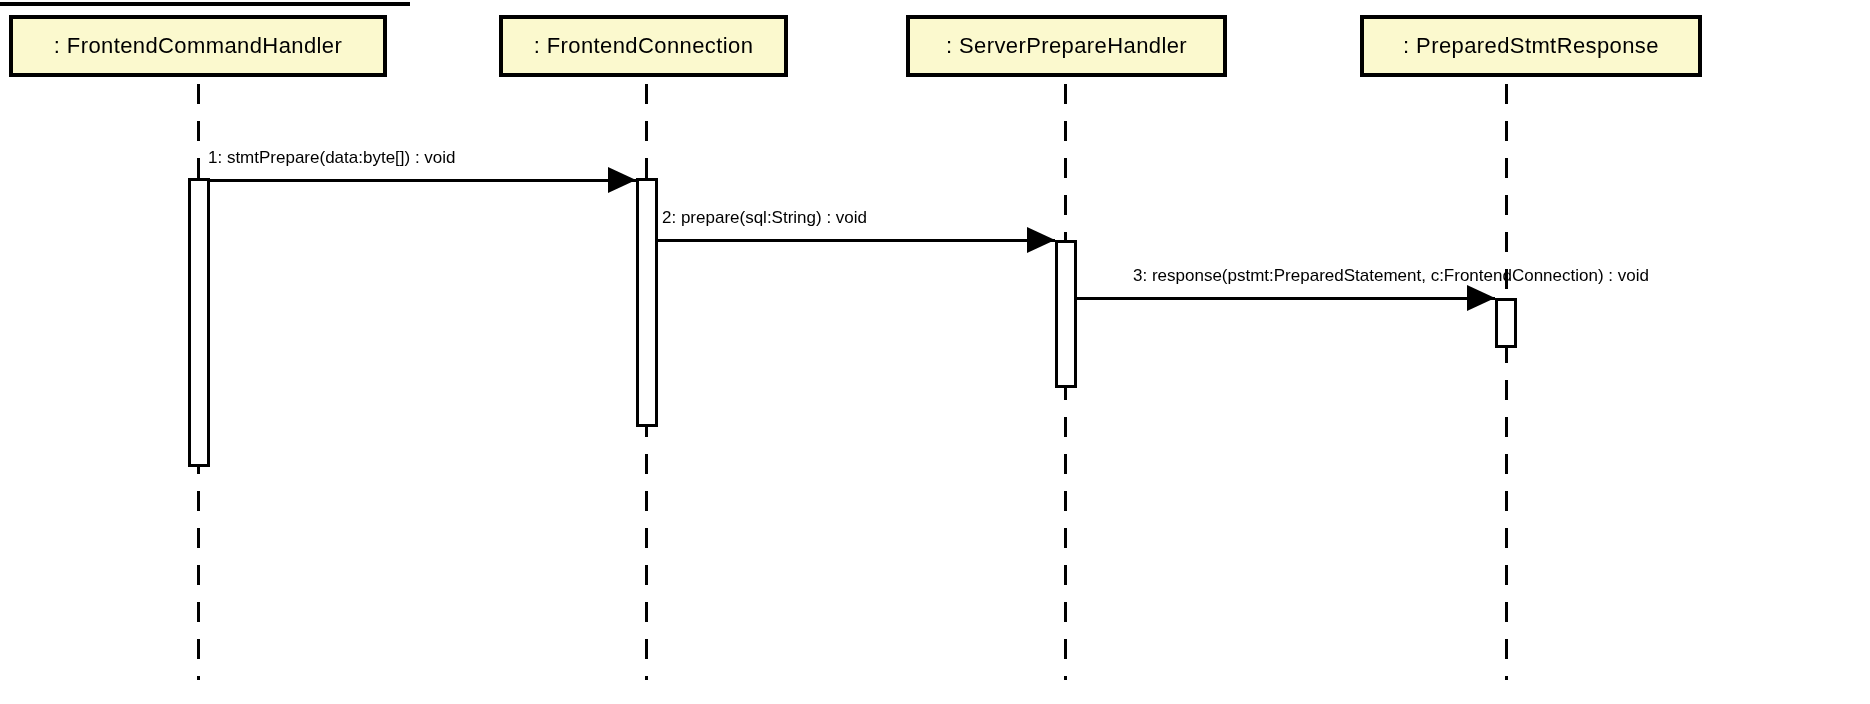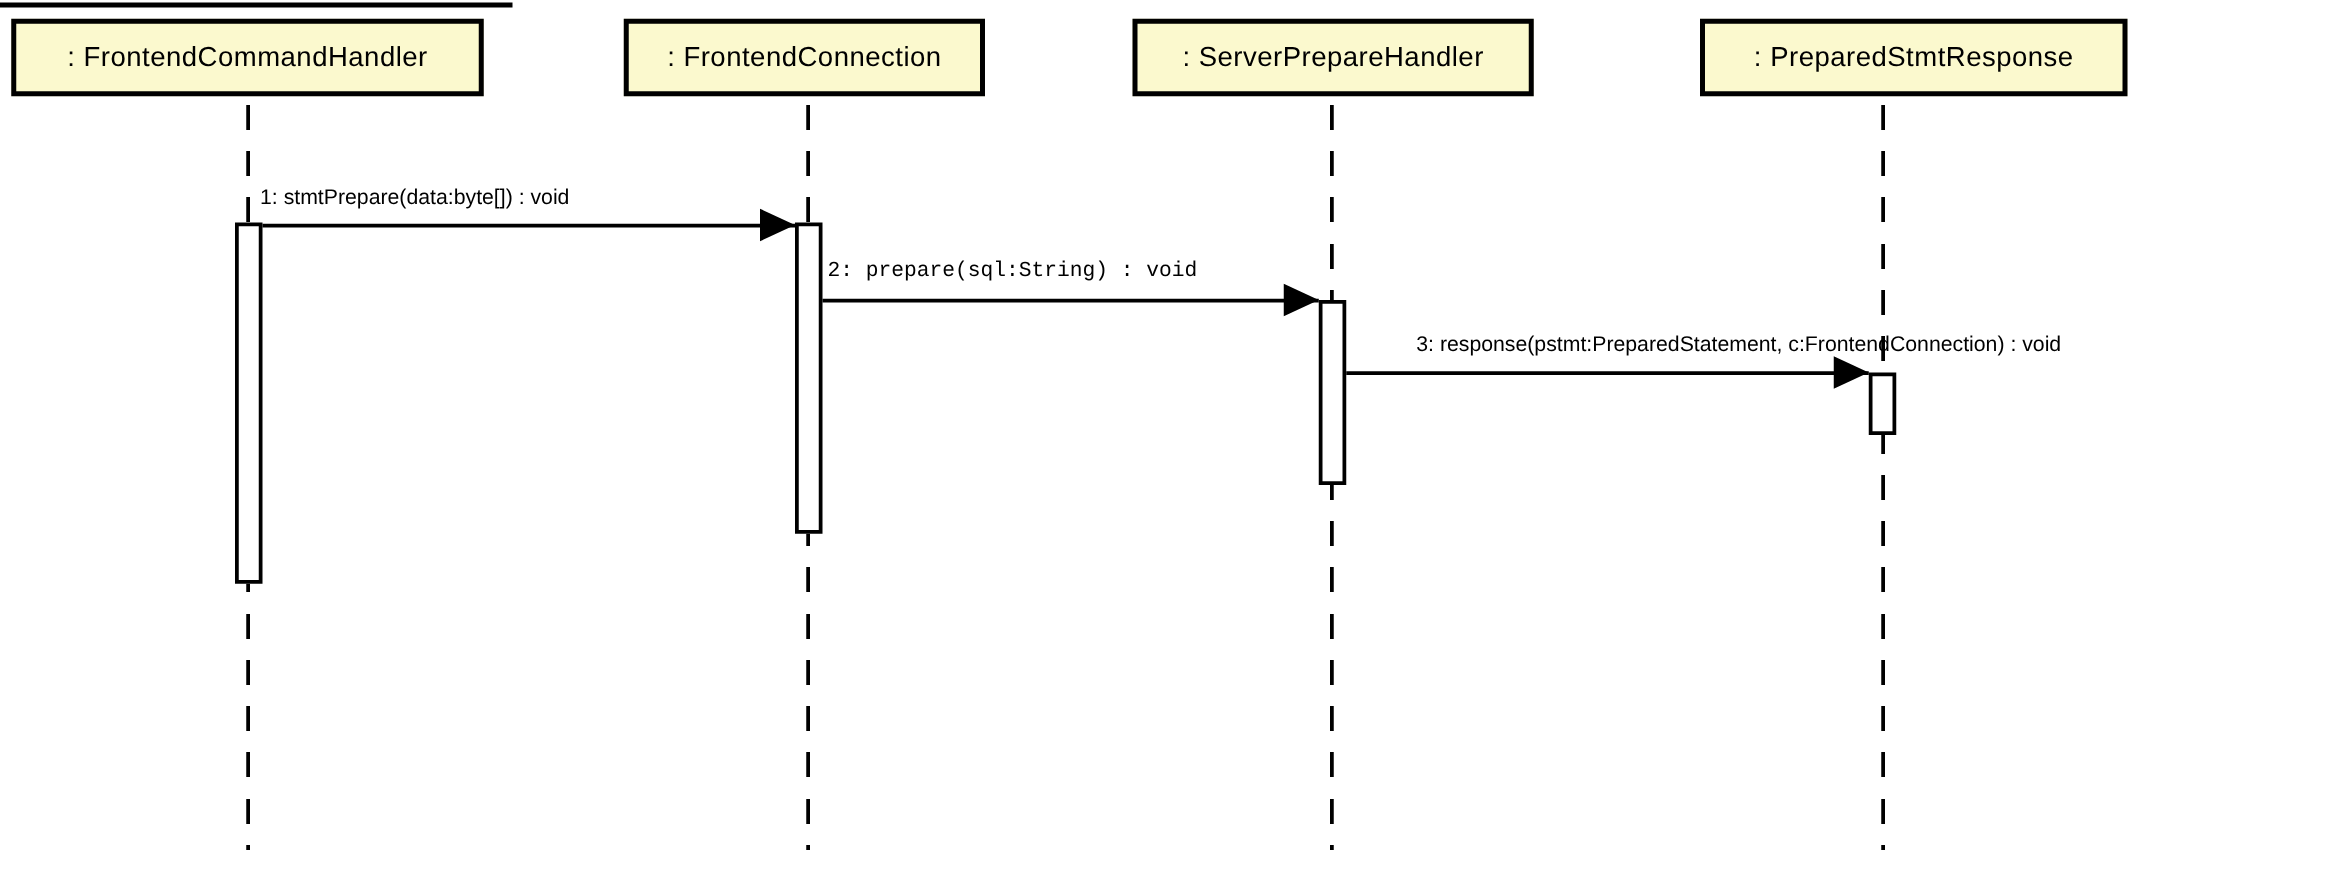--- a/index.html
+++ b/index.html
@@ -104,21 +104,21 @@
 
   <div class="activation" style="left:188px;top:178px;height:289px;"></div>
   <div class="activation" style="left:636px;top:178px;height:249px;width:22px;"></div>
   <div class="activation" style="left:1055px;top:240px;height:148px;"></div>
   <div class="activation" style="left:1495px;top:298px;height:50px;"></div>
 
   <div class="msg-label" style="left:208px;top:144px;">1: stmtPrepare(data:byte[]) : void</div>
   <div class="msg-line" style="left:210px;top:179px;width:426px;"></div>
   <div class="msg-arrowhead" style="left:608px;top:167px;"></div>
 
-  <div class="msg-label" style="left:662px;top:204px;font-family:Liberation Mono, monospace;">2: prepare(sql:String) : void</div>
+  <div class="msg-label" style="left:662px;top:204px;">2: prepare(sql:String) : void</div>
   <div class="msg-line" style="left:658px;top:239px;width:397px;"></div>
   <div class="msg-arrowhead" style="left:1027px;top:227px;"></div>
 
   <div class="msg-label" style="left:1085px;top:262px;margin-left:48px;">3: response(pstmt:PreparedStatement, c:FrontendConnection) : void</div>
   <div class="msg-line" style="left:1077px;top:297px;width:418px;"></div>
   <div class="msg-arrowhead" style="left:1467px;top:285px;"></div>
 
 </div>
 
 </body></html>

